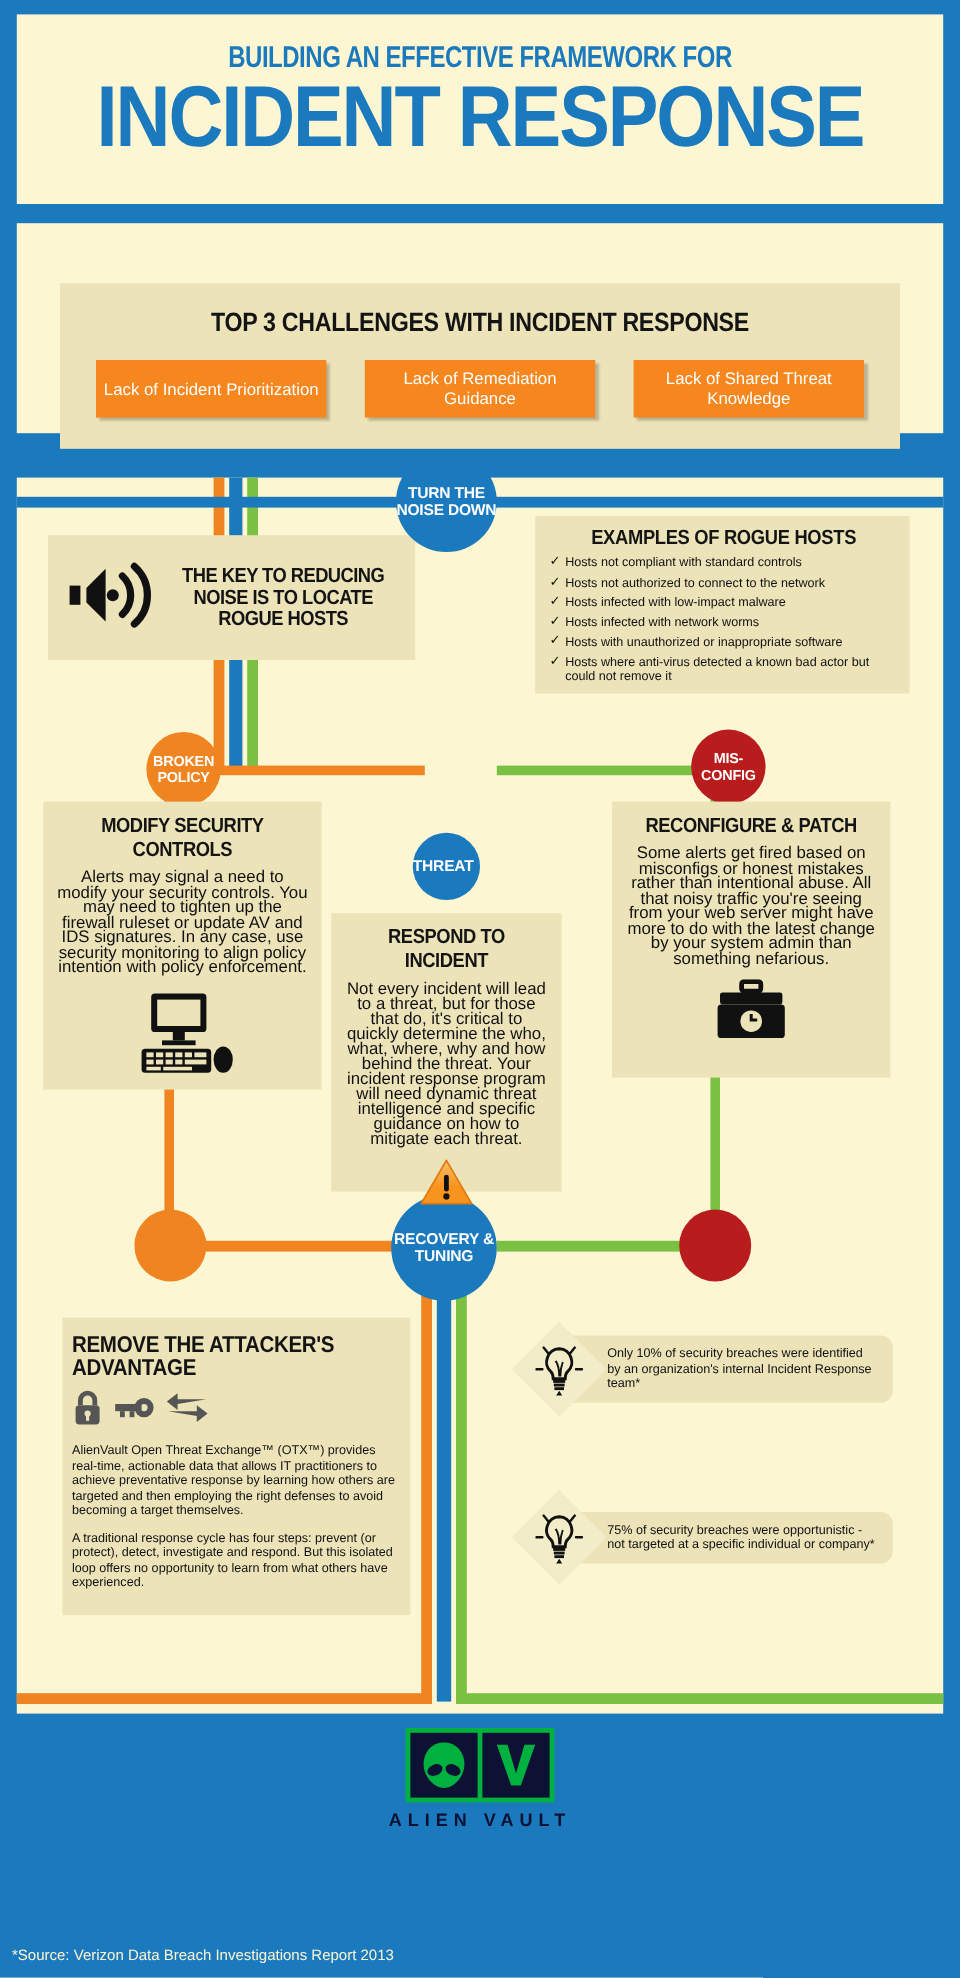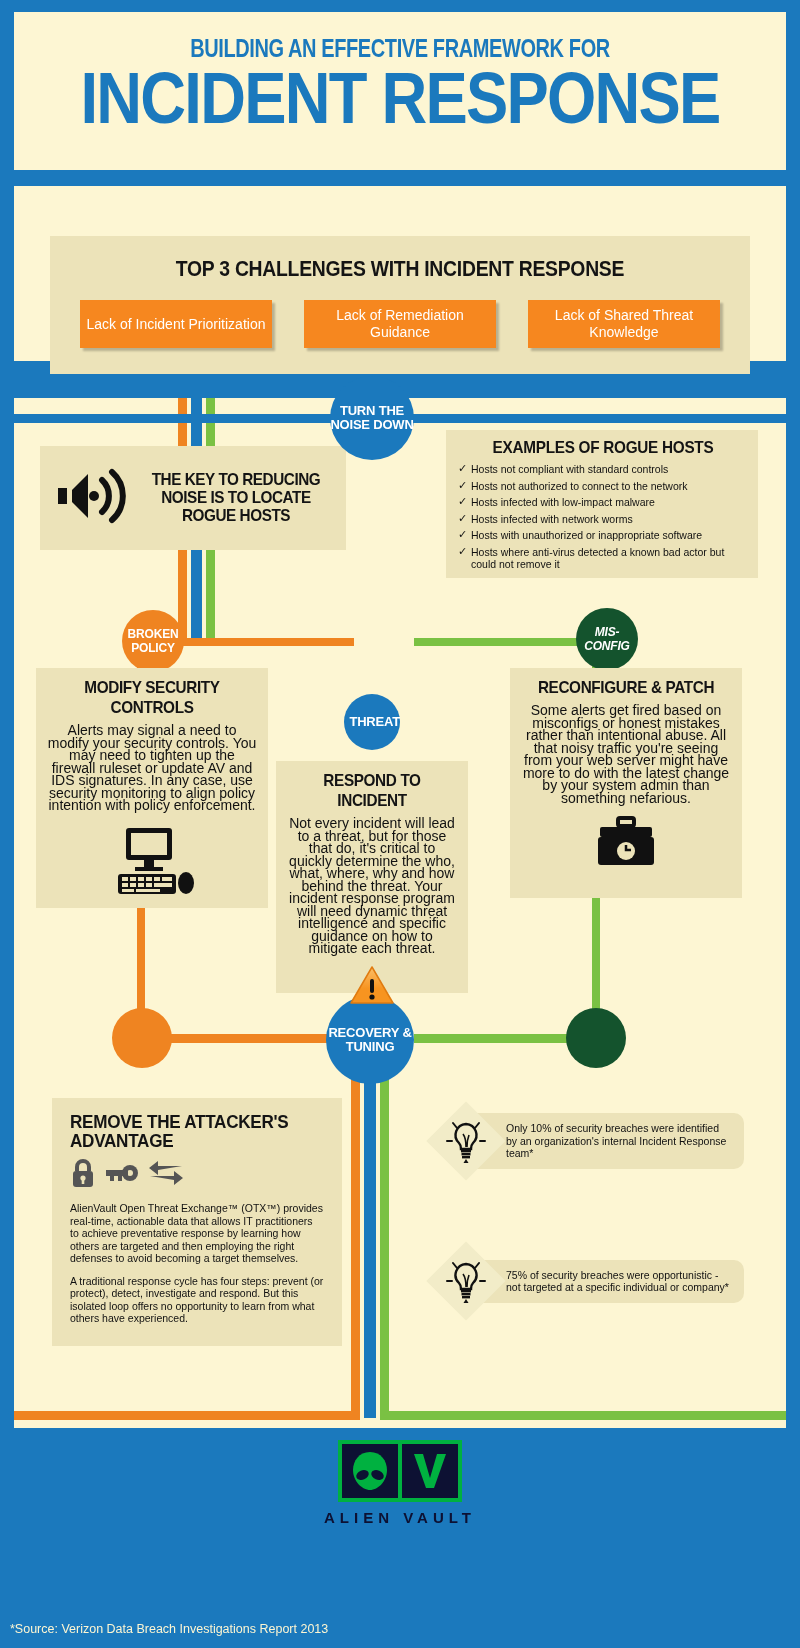--- a/index.html
+++ b/index.html
@@ -77,28 +77,28 @@
     position: absolute; left: 14px; top: 398px; width: 772px; height: 1030px;
     background: #fdf6d3;
   }
 
   
   .line { position: absolute; }
 
   
   .circ {
     position: absolute; border-radius: 50%;
-    display: flex; align-items: center; justify-content: flex-end;
+    display: flex; align-items: center; justify-content: flex-start;
     text-align: center; color: #fff; font-weight: bold;
     font-family: "Liberation Sans Narrow", "Liberation Sans", sans-serif;
     line-height: 14px; letter-spacing: -0.2px;
   }
   .blue { background: #1b79bd; }
   .orange { background: #ef8421; }
-  .green { background: #14532d; font-style: italic; }
+  .green { background: #b91c1c; }
 
   
   #noise-box {
     position: absolute; left: 26px; top: 48px; width: 306px; height: 104px;
     background: #ece3b9; display: flex; align-items: center; padding-left: 16px;
   }
   #noise-text {
     font-size: 17px; font-weight: bold; color: #141414; line-height: 18px;
     margin-left: 12px; text-align: center;
     font-family: "Liberation Sans Narrow", "Liberation Sans", sans-serif;
@@ -130,21 +130,21 @@
     letter-spacing: -0.4px; margin-bottom: 6px;
     transform: scaleX(0.9); transform-origin: center;
   }
   .info-body {
     text-align: center; font-size: 14px; line-height: 12.5px; color: #111;
   }
 
   
   #remove-box {
     position: absolute; left: 38px; top: 700px; width: 290px; height: 248px;
-    background: #ece3b9; padding: 14px 18px;
+    background: #ece3b9; padding: 14px 8px;
   }
   #remove-title {
     font-size: 19px; font-weight: bold; color: #141414; line-height: 19px;
     font-family: "Liberation Sans Narrow", "Liberation Sans", sans-serif;
     letter-spacing: -0.3px;
     transform: scaleX(0.9); transform-origin: left center;
   }
   .remove-para { font-size: 10.5px; line-height: 12.5px; color: #111; margin-top: 10px; }
 
   

